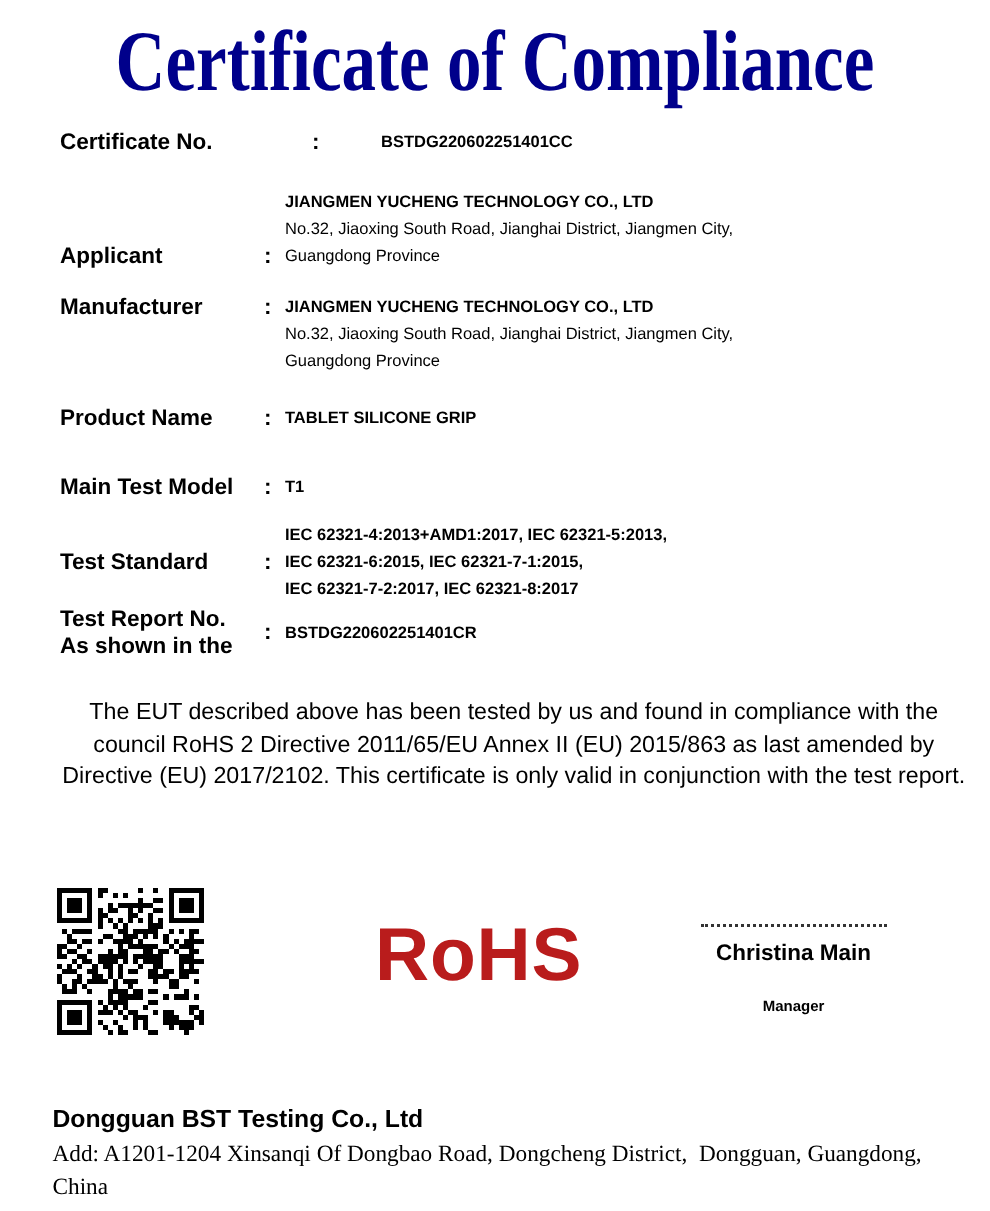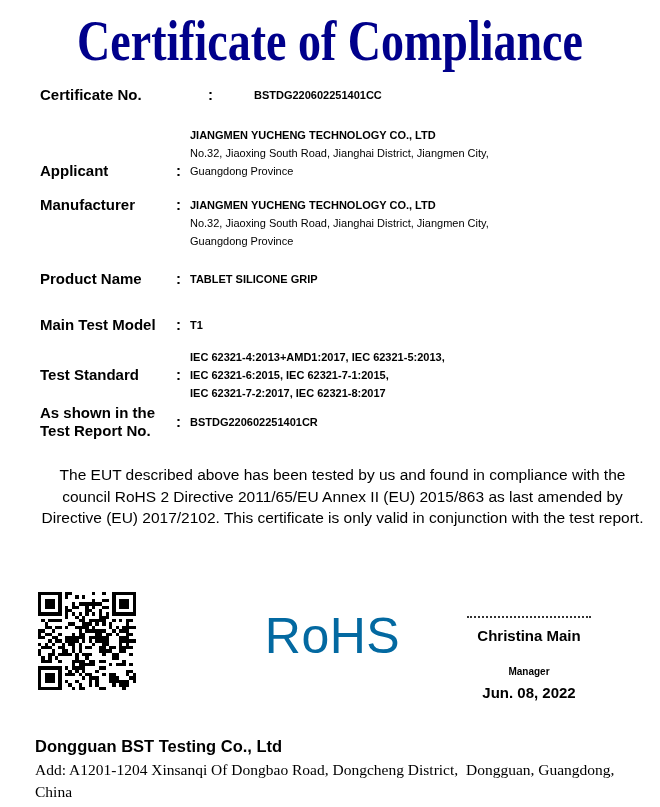--- a/index.html
+++ b/index.html
@@ -33,22 +33,22 @@
   .strong{font-weight:700;}
   
   .statement{
     position:absolute;top:464px;left:35px;width:615px;
     font-size:15.5px;line-height:21.5px;white-space:nowrap;text-align:center;
   }
   
   .qr{position:absolute;left:38px;top:592px;width:98px;height:98px;}
   .rohs{
     position:absolute;left:250px;top:610px;width:165px;
-    text-align:center;font-weight:400;font-size:50px;line-height:52px;
-    letter-spacing:0.5px;color:#0369a1;
+    font-weight:700;font-size:50px;line-height:52px;
+    letter-spacing:0.5px;color:#b91c1c;
   }
   .signature{position:absolute;left:454px;top:616px;width:150px;text-align:center;}
   .sig-line{width:124px;margin:0 auto;border-top:2px dotted #333;height:0;}
   .sig-name{margin-top:9px;font-weight:700;font-size:15px;line-height:18px;}
   .sig-title{margin-top:18px;font-weight:700;font-size:10px;line-height:18px;}
   .sig-date{margin-top:3px;font-weight:700;font-size:15px;line-height:18px;}
   
   .footer{position:absolute;left:35px;top:736px;width:615px;}
   .footer-company{font-weight:700;font-size:16.5px;line-height:20px;}
   .footer-line{
@@ -108,22 +108,22 @@
       <div class="fcolon">:</div>
       <div class="fvalue strong">
         <div>IEC 62321-4:2013+AMD1:2017, IEC 62321-5:2013,</div>
         <div>IEC 62321-6:2015, IEC 62321-7-1:2015,</div>
         <div>IEC 62321-7-2:2017, IEC 62321-8:2017</div>
       </div>
     </div>
 
     <div class="row r7 center">
       <div class="flabel">
+        <div>Test Report No.</div>
         <div>As shown in the</div>
-        <div>Test Report No.</div>
       </div>
       <div class="fcolon">:</div>
       <div class="fvalue strong">BSTDG220602251401CR</div>
     </div>
 
   </div>
 
   <div class="statement">
     <div>The EUT described above has been tested by us and found in compliance with the</div>
     <div>council RoHS 2 Directive 2011/65/EU Annex II (EU) 2015/863 as last amended by</div>
@@ -529,21 +529,20 @@
           <rect x="25" y="28" width="1" height="1"></rect>
         </g>
       </svg></div>
 
   <div class="rohs">RoHS</div>
 
   <div class="signature">
     <div class="sig-line"></div>
     <div class="sig-name">Christina Main</div>
     <div class="sig-title">Manager</div>
-    <div class="sig-date">Jun. 08, 2022</div>
   </div>
 
   <div class="footer">
     <div class="footer-company">Dongguan BST Testing Co., Ltd</div>
     <div class="footer-line">Add: A1201-1204 Xinsanqi Of Dongbao Road, Dongcheng District,  Dongguan, Guangdong, China</div>
     <div class="footer-line">Certificate Search: http://www.bst-lab.com,    Tel:400-882-9628, 8009990305, E-mail:christina@bst-lab.com</div>
   </div>
 
 </div>
 

